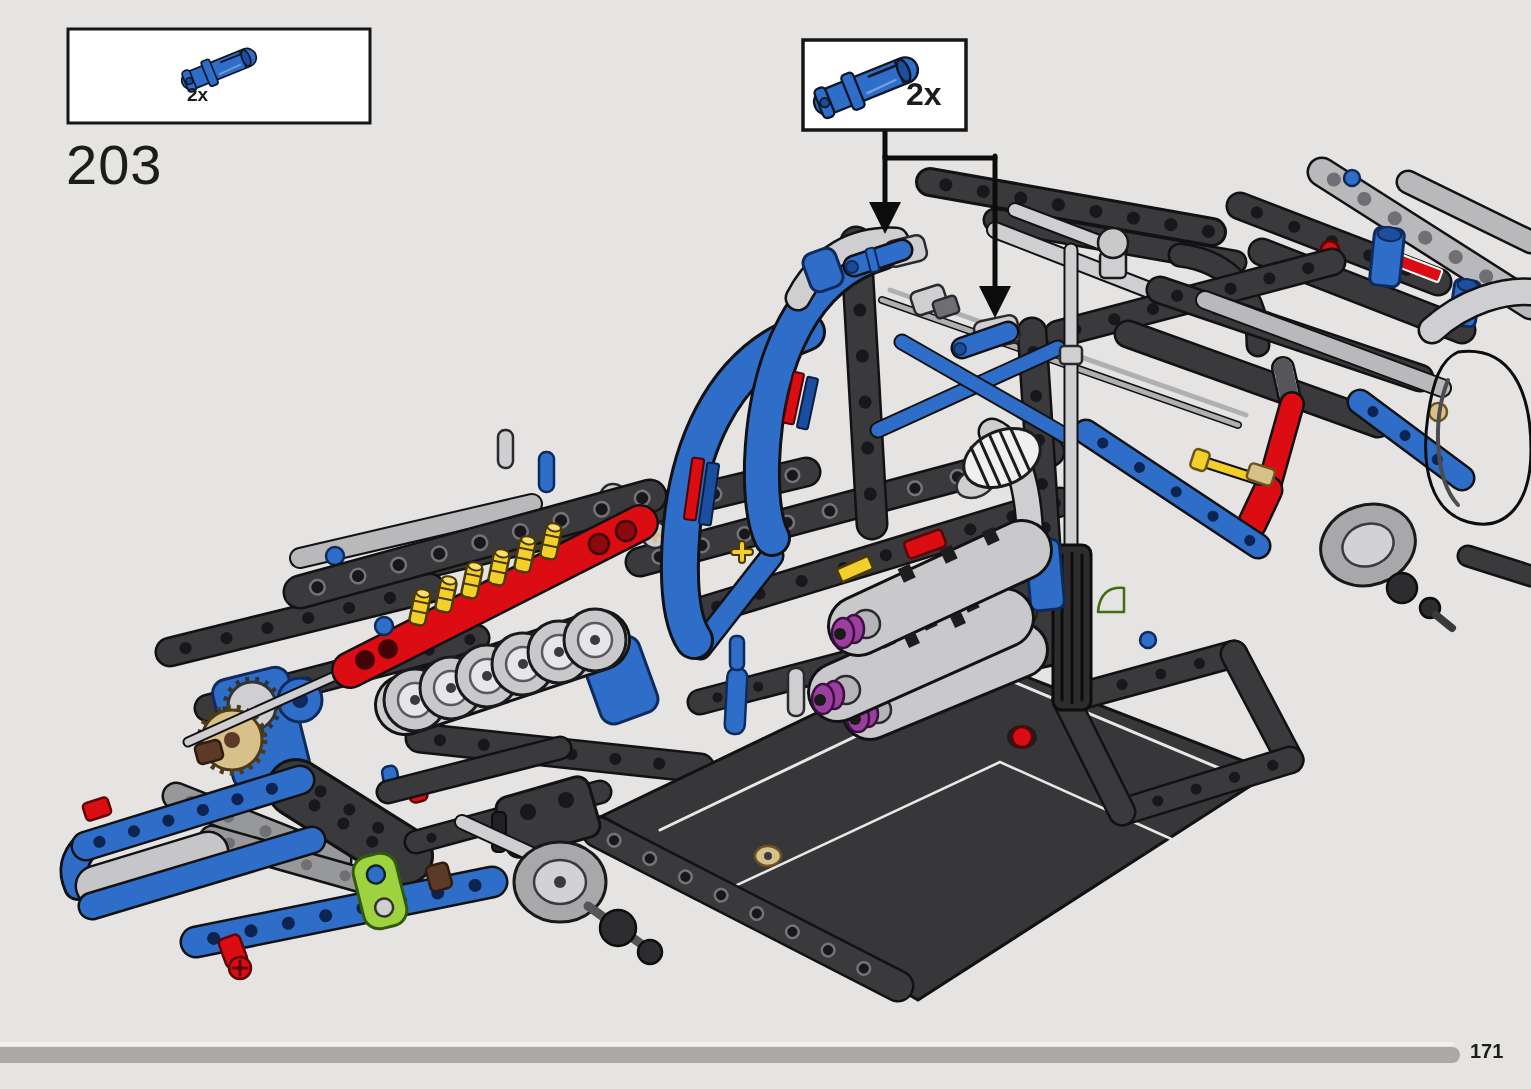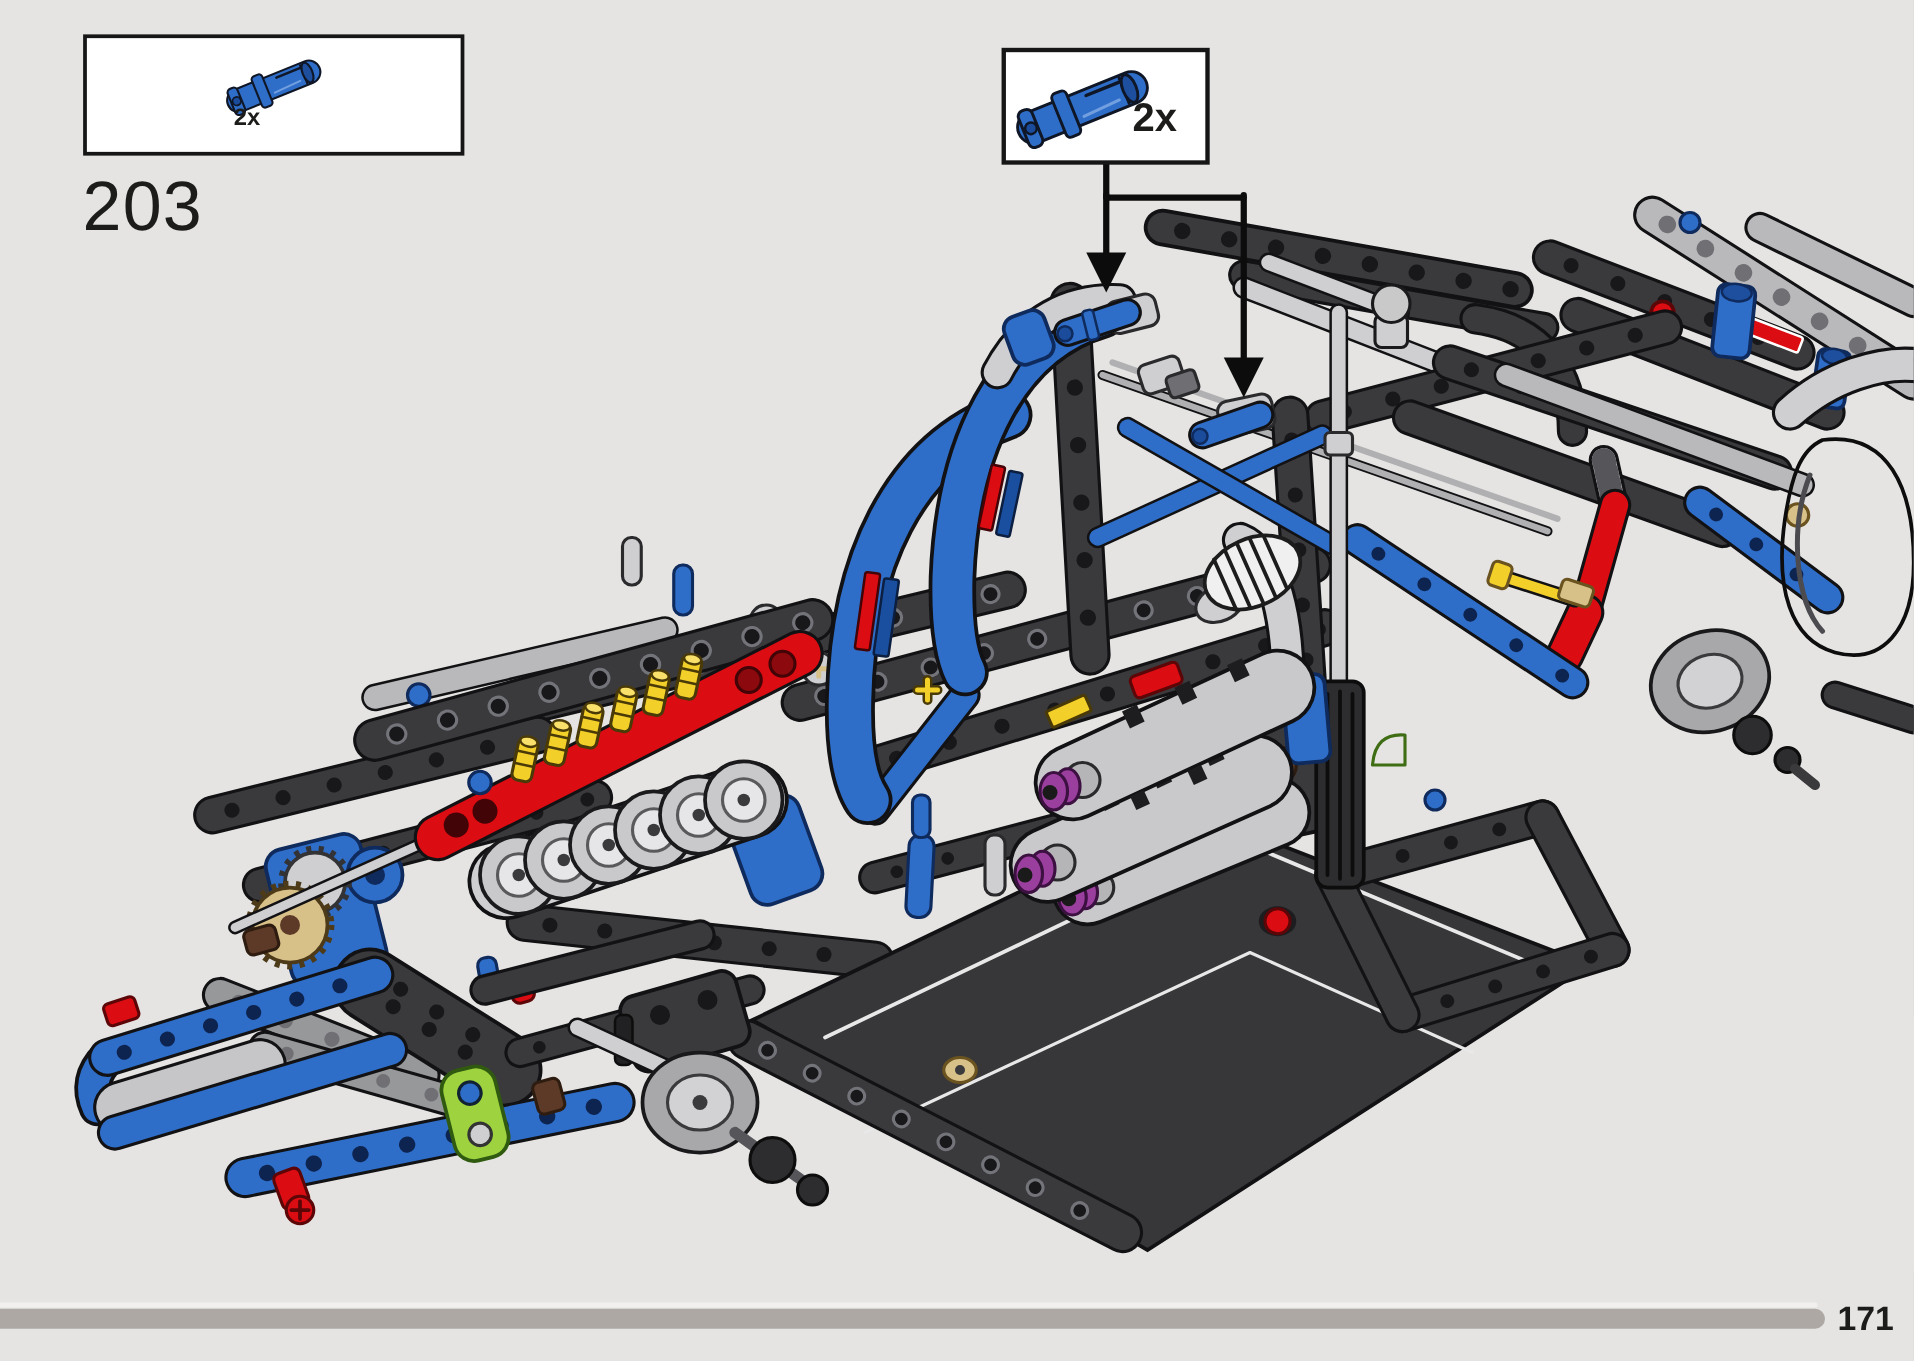--- a/index.html
+++ b/index.html
@@ -17,21 +17,21 @@
   #scene line,#scene path,#scene polyline{fill:none;stroke-linecap:round;stroke-linejoin:round;}
   #scene .u{stroke:var(--outline);}
   #scene .hd{stroke:#18181b;}
   #scene .hr{stroke:#73737a;}
   #scene .hb{stroke:#0e2450;}
   #scene .hg{stroke:#6f6f74;}
   .overlay{position:absolute;color:var(--ink);}
   .step-number{left:66px;top:132px;font-size:56px;font-weight:500;letter-spacing:1px;text-align:center;}
   .qty-small{left:187px;top:84px;font-size:19px;font-weight:700;}
   .qty-big{left:906px;top:76px;font-size:32px;font-weight:700;}
-  .page-number{left:1470px;top:1040px;font-size:27px;font-weight:700;width:60px;}
+  .page-number{left:1470px;top:1040px;font-size:20px;font-weight:700;width:60px;}
   .bar-highlight{position:absolute;left:-12px;top:1042px;width:1466px;height:4px;background:var(--bar-highlight);border-radius:0 2px 2px 0;}
   .progress-bar{position:absolute;left:-12px;top:1047px;width:1472px;height:16px;background:var(--bar);border-radius:0 9px 9px 0;}
 </style>
 </head>
 <body>
 
 <div class="page">
 
 <svg id="scene" width="1531" height="1089" viewBox="0 0 1531 1089">
   <defs>

